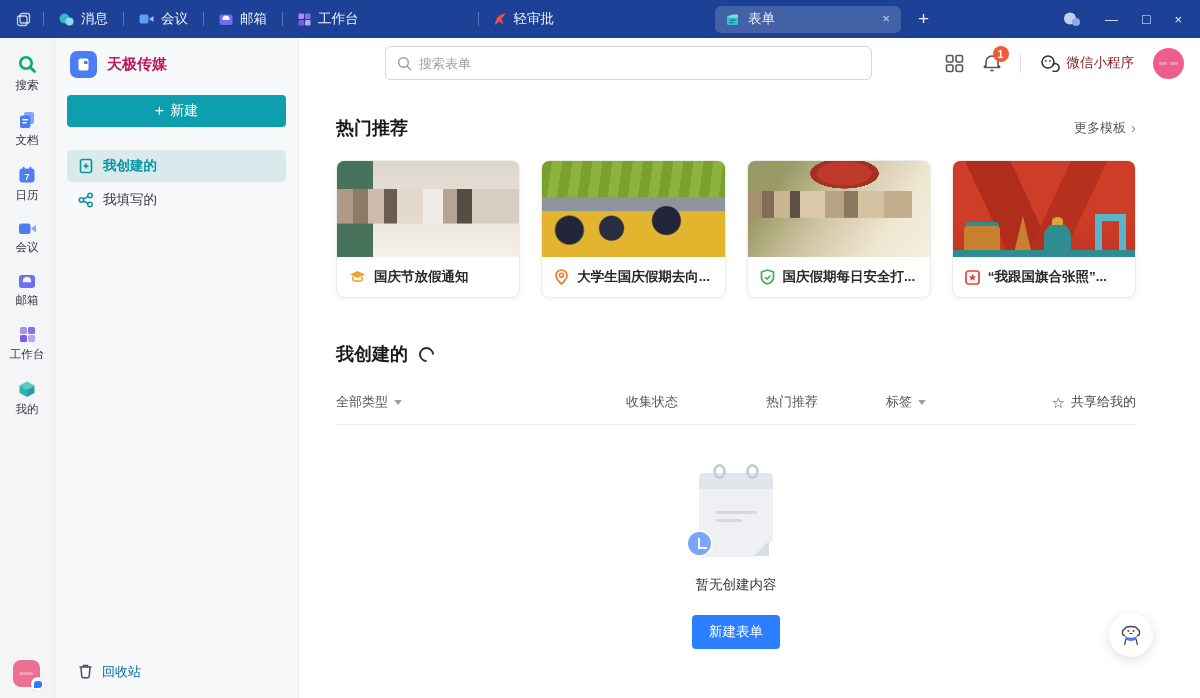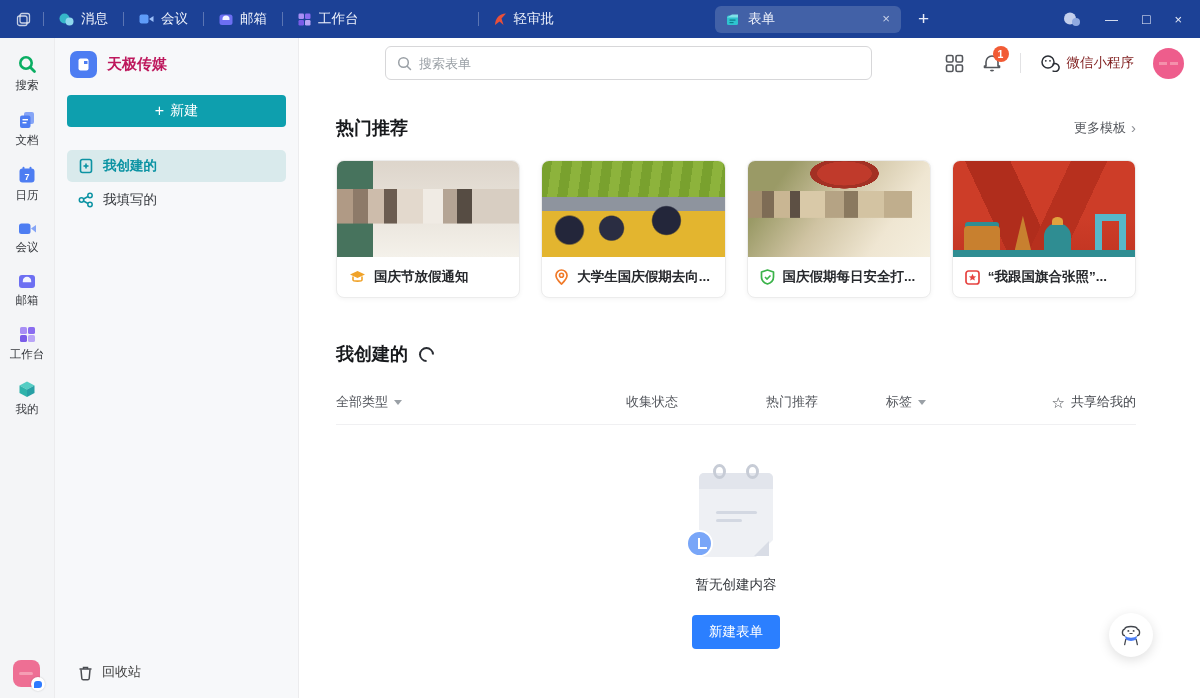--- a/index.html
+++ b/index.html
@@ -32,21 +32,21 @@
   
   .sidebar{position:absolute;top:38px;left:55px;width:244px;bottom:0;background:#f7f8fa;border-right:1px solid #ececee;}
   .org-row{display:flex;align-items:center;gap:10px;padding:13px 16px 0 15px;}
   .org-logo{width:27px;height:27px;border-radius:7px;background:#4d7df2;display:flex;align-items:center;justify-content:center;}
   .org-name{font-size:15px;font-weight:bold;color:#be185d;}
   .new-btn{margin:17px 12px 0 12px;height:32px;background:#0e9fae;border-radius:4px;color:#fff;display:flex;align-items:center;justify-content:center;font-size:14px;gap:6px;cursor:pointer;}
   .new-btn .plus{font-size:16px;font-weight:300;}
   .menu{margin-top:23px;display:flex;flex-direction:column;gap:2px;}
   .menu-item{display:flex;align-items:center;gap:9px;height:32px;padding:0 11px;margin:0 12px;border-radius:5px;font-size:13.5px;color:#34373c;cursor:pointer;}
   .menu-item.active{background:#d9eaec;color:#0c93a3;font-weight:bold;}
-  .recycle{position:absolute;left:23px;bottom:17px;display:flex;gap:9px;align-items:flex-end;font-size:13px;color:#404040;cursor:pointer;}
+  .recycle{position:absolute;left:23px;bottom:17px;display:flex;gap:9px;align-items:flex-start;font-size:13px;color:#0369a1;cursor:pointer;}
 
   
   .main{position:absolute;top:38px;left:300px;right:0;bottom:0;background:#fff;}
   .main-header{position:relative;height:50px;}
   .search{position:absolute;left:85px;top:8px;width:487px;height:34px;border:1px solid #d7d7d9;border-radius:6px;background:#fff;display:flex;align-items:center;gap:7px;padding:7px 11px;}
   .search input{border:none;outline:none;flex:1;font-size:13px;color:#333;font-family:"Liberation Sans",sans-serif;background:transparent;}
   .search input::placeholder{color:#9aa0a6;}
   .hdr-icons{position:absolute;right:16px;top:0;height:50px;display:flex;align-items:center;gap:19px;}
   .bell-wrap{position:relative;}
   .bell-badge{position:absolute;top:-7px;right:-8px;min-width:16px;height:16px;border-radius:9px;background:#f25b35;color:#fff;font-size:10.5px;display:flex;align-items:center;justify-content:center;padding:0 4px;font-weight:bold;}

